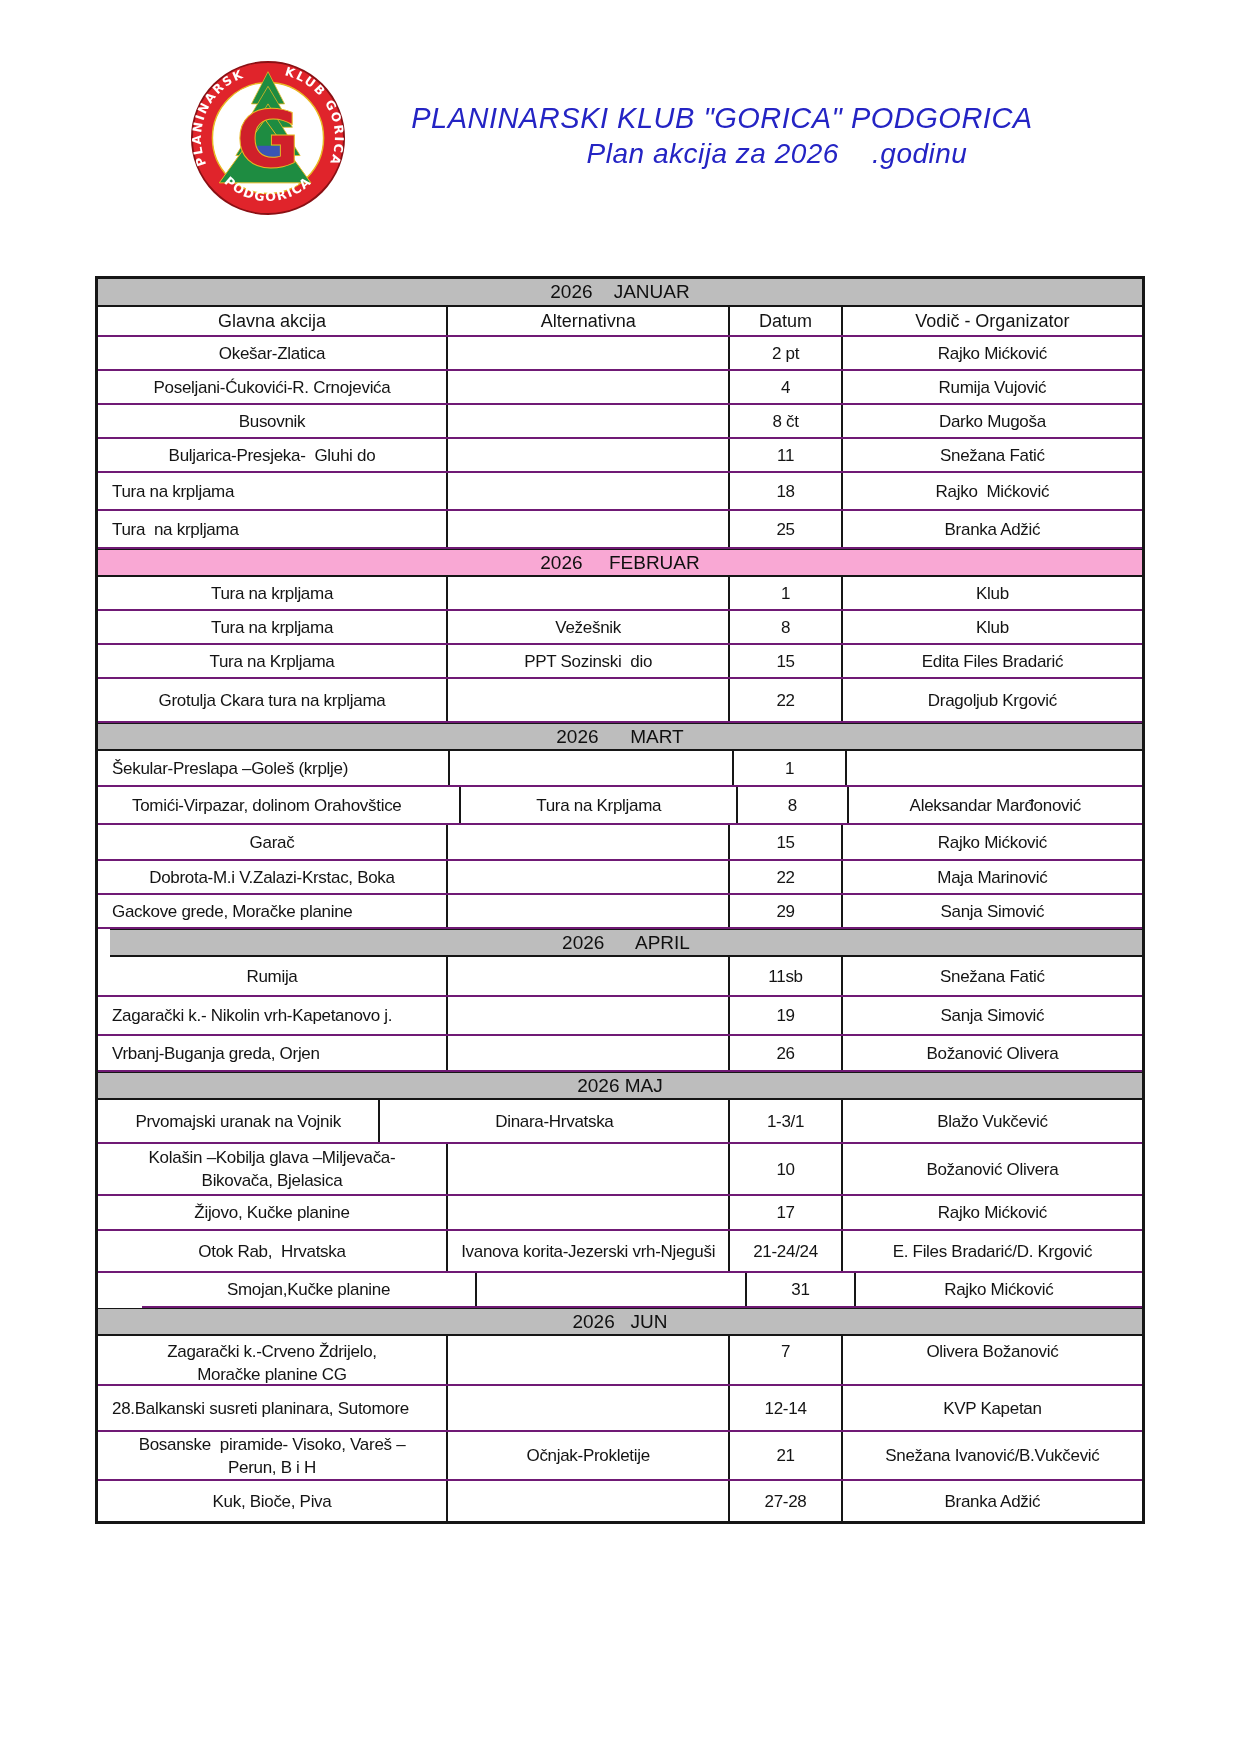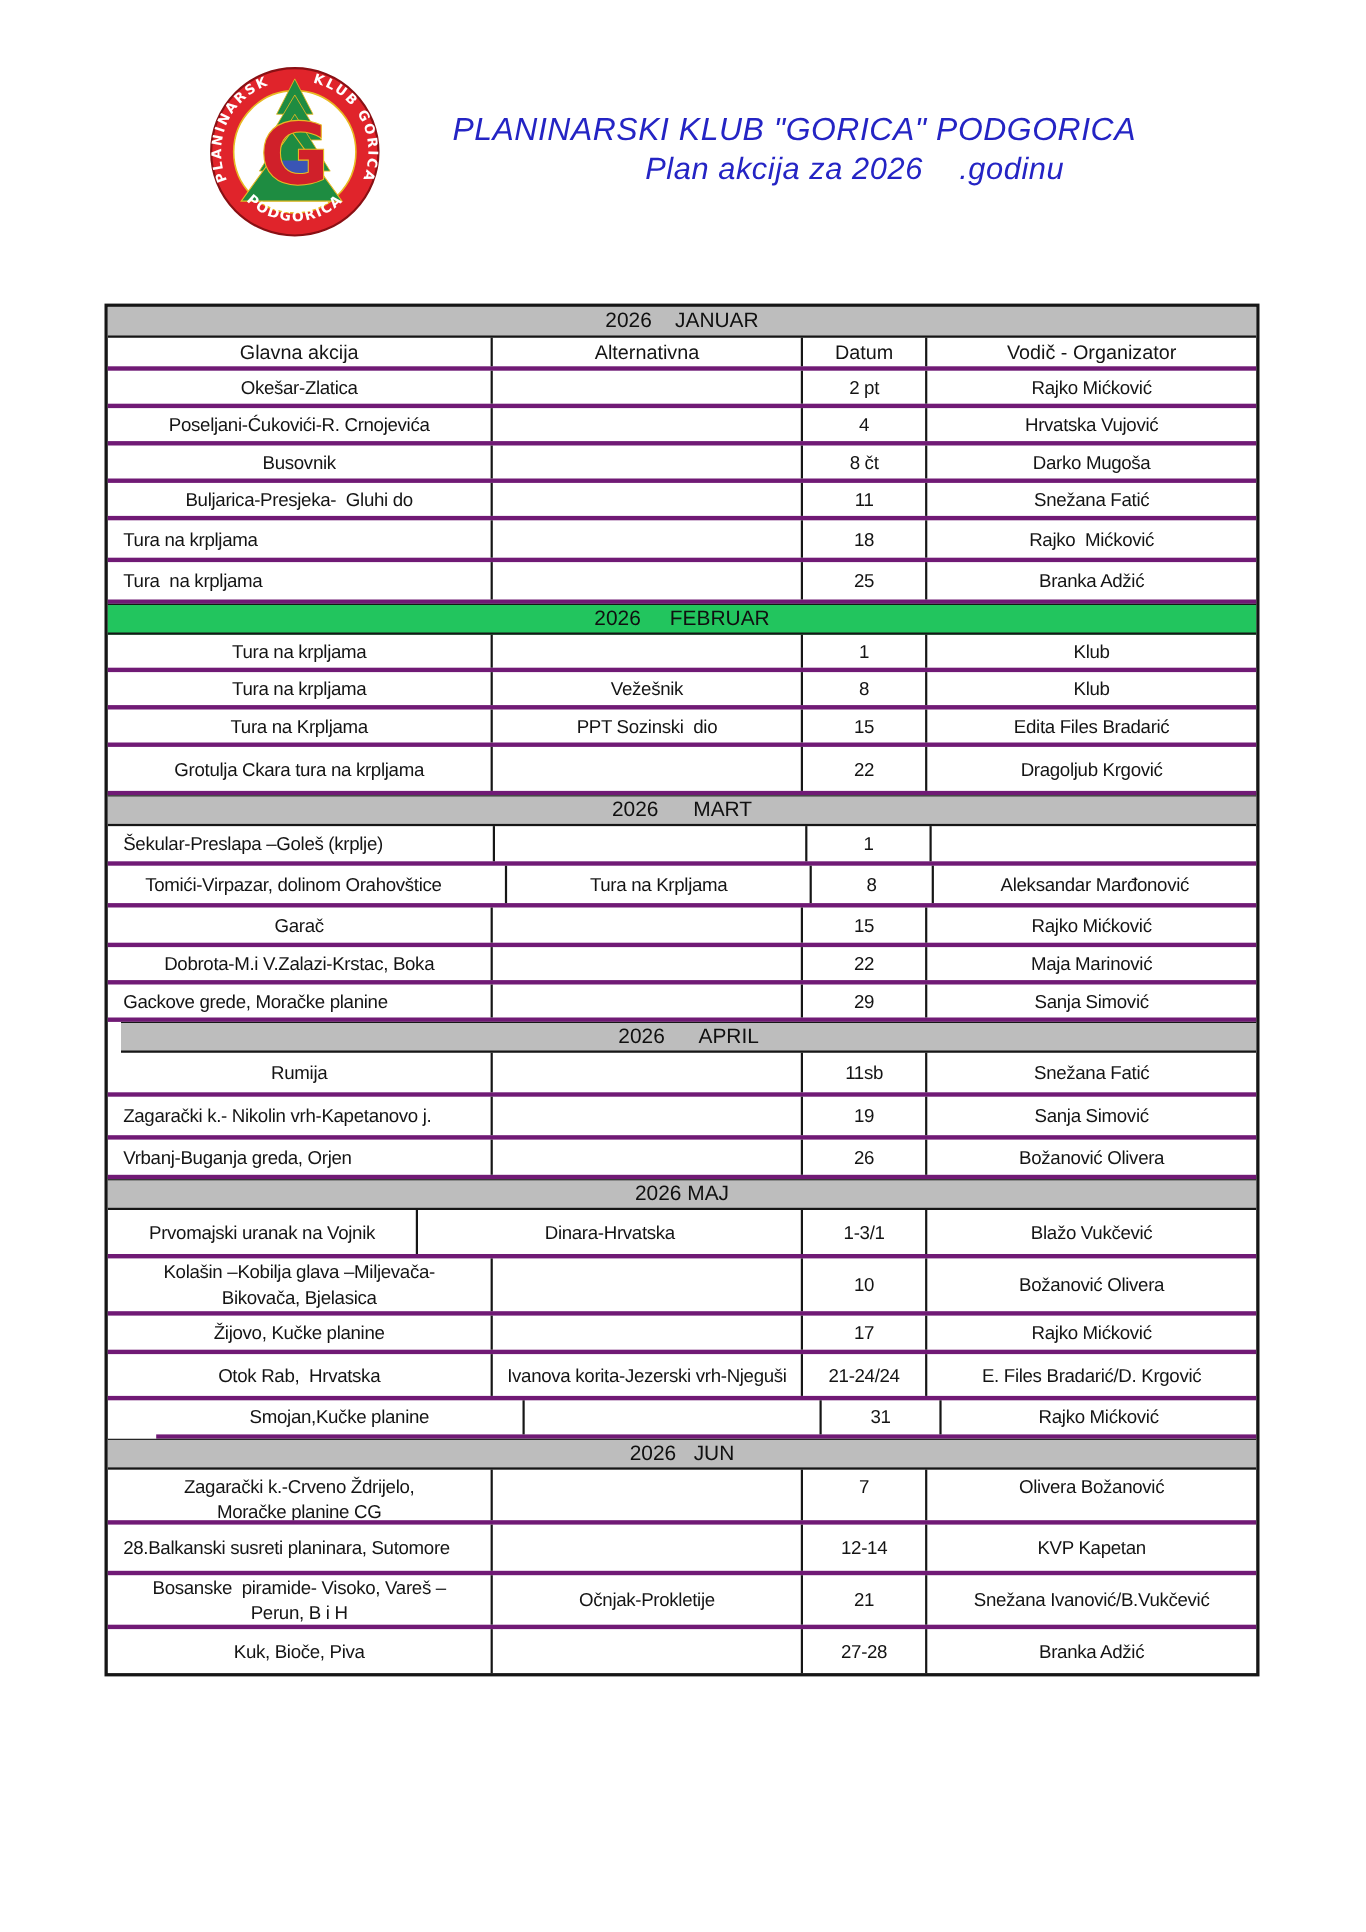--- a/index.html
+++ b/index.html
@@ -15,21 +15,21 @@
   .title .t1{font-size:29px;white-space:pre;}
   .title .t2{font-size:28px;white-space:pre;padding-left:110px;}
   
   .tbl{position:absolute;left:95px;top:276px;width:1050px;
        border:3px solid #161616;box-sizing:border-box;background:#fff;}
   .bar{box-sizing:border-box;height:28px;background:#bdbdbd;
        border-top:1px solid #161616;border-bottom:2px solid #161616;
        display:flex;align-items:center;justify-content:center;
        font-size:19px;white-space:pre;color:#101010;}
   .bar.first{border-top:none;}
-  .row{display:flex;box-sizing:border-box;border-bottom:4px solid #701a75;}
+  .row{display:flex;box-sizing:border-box;border-bottom:2px solid #701a75;}
   .row:last-child{border-bottom:none;}
   .c{box-sizing:border-box;display:flex;align-items:center;justify-content:center;
      text-align:center;font-size:17px;letter-spacing:-0.3px;line-height:23px;
      white-space:pre-wrap;border-right:2px solid #161616;padding:2px 6px;overflow:hidden;}
   .c.last{border-right:none;}
   .w1{width:352px;}
   .w2{width:284px;}
   .w3{width:113px;}
   .w4{width:301px;}
   .hrow .c{font-size:18px;letter-spacing:0;}
@@ -87,21 +87,21 @@
       <div class="row" style="height: 34px;">
         <div class="c w1">Okešar-Zlatica</div>
         <div class="c w2"></div>
         <div class="c w3">2 pt</div>
         <div class="c w4 last">Rajko Mićković</div>
       </div>
       <div class="row" style="height: 34px;">
         <div class="c w1">Poseljani-Ćukovići-R. Crnojevića</div>
         <div class="c w2"></div>
         <div class="c w3">4</div>
-        <div class="c w4 last">Hrvatska Vujović</div>
+        <div class="c w4 last">Rumija Vujović</div>
       </div>
       <div class="row" style="height: 34px;">
         <div class="c w1">Busovnik</div>
         <div class="c w2"></div>
         <div class="c w3">8 čt</div>
         <div class="c w4 last">Darko Mugoša</div>
       </div>
       <div class="row" style="height: 34px;">
         <div class="c w1">Buljarica-Presjeka-  Gluhi do</div>
         <div class="c w2"></div>
@@ -113,21 +113,21 @@
         <div class="c w2"></div>
         <div class="c w3">18</div>
         <div class="c w4 last">Rajko  Mićković</div>
       </div>
       <div class="row" style="height: 38px;">
         <div class="c w1 left">Tura  na krpljama</div>
         <div class="c w2"></div>
         <div class="c w3">25</div>
         <div class="c w4 last">Branka Adžić</div>
       </div>
-      <div class="bar" style="background: #22c55e;">2026     FEBRUAR</div>
+      <div class="bar" style="background: #f9a8d4;">2026     FEBRUAR</div>
       <div class="row" style="height: 34px;">
         <div class="c w1">Tura na krpljama</div>
         <div class="c w2"></div>
         <div class="c w3">1</div>
         <div class="c w4 last">Klub</div>
       </div>
       <div class="row" style="height: 34px;">
         <div class="c w1">Tura na krpljama</div>
         <div class="c w2">Vežešnik</div>
         <div class="c w3">8</div>

